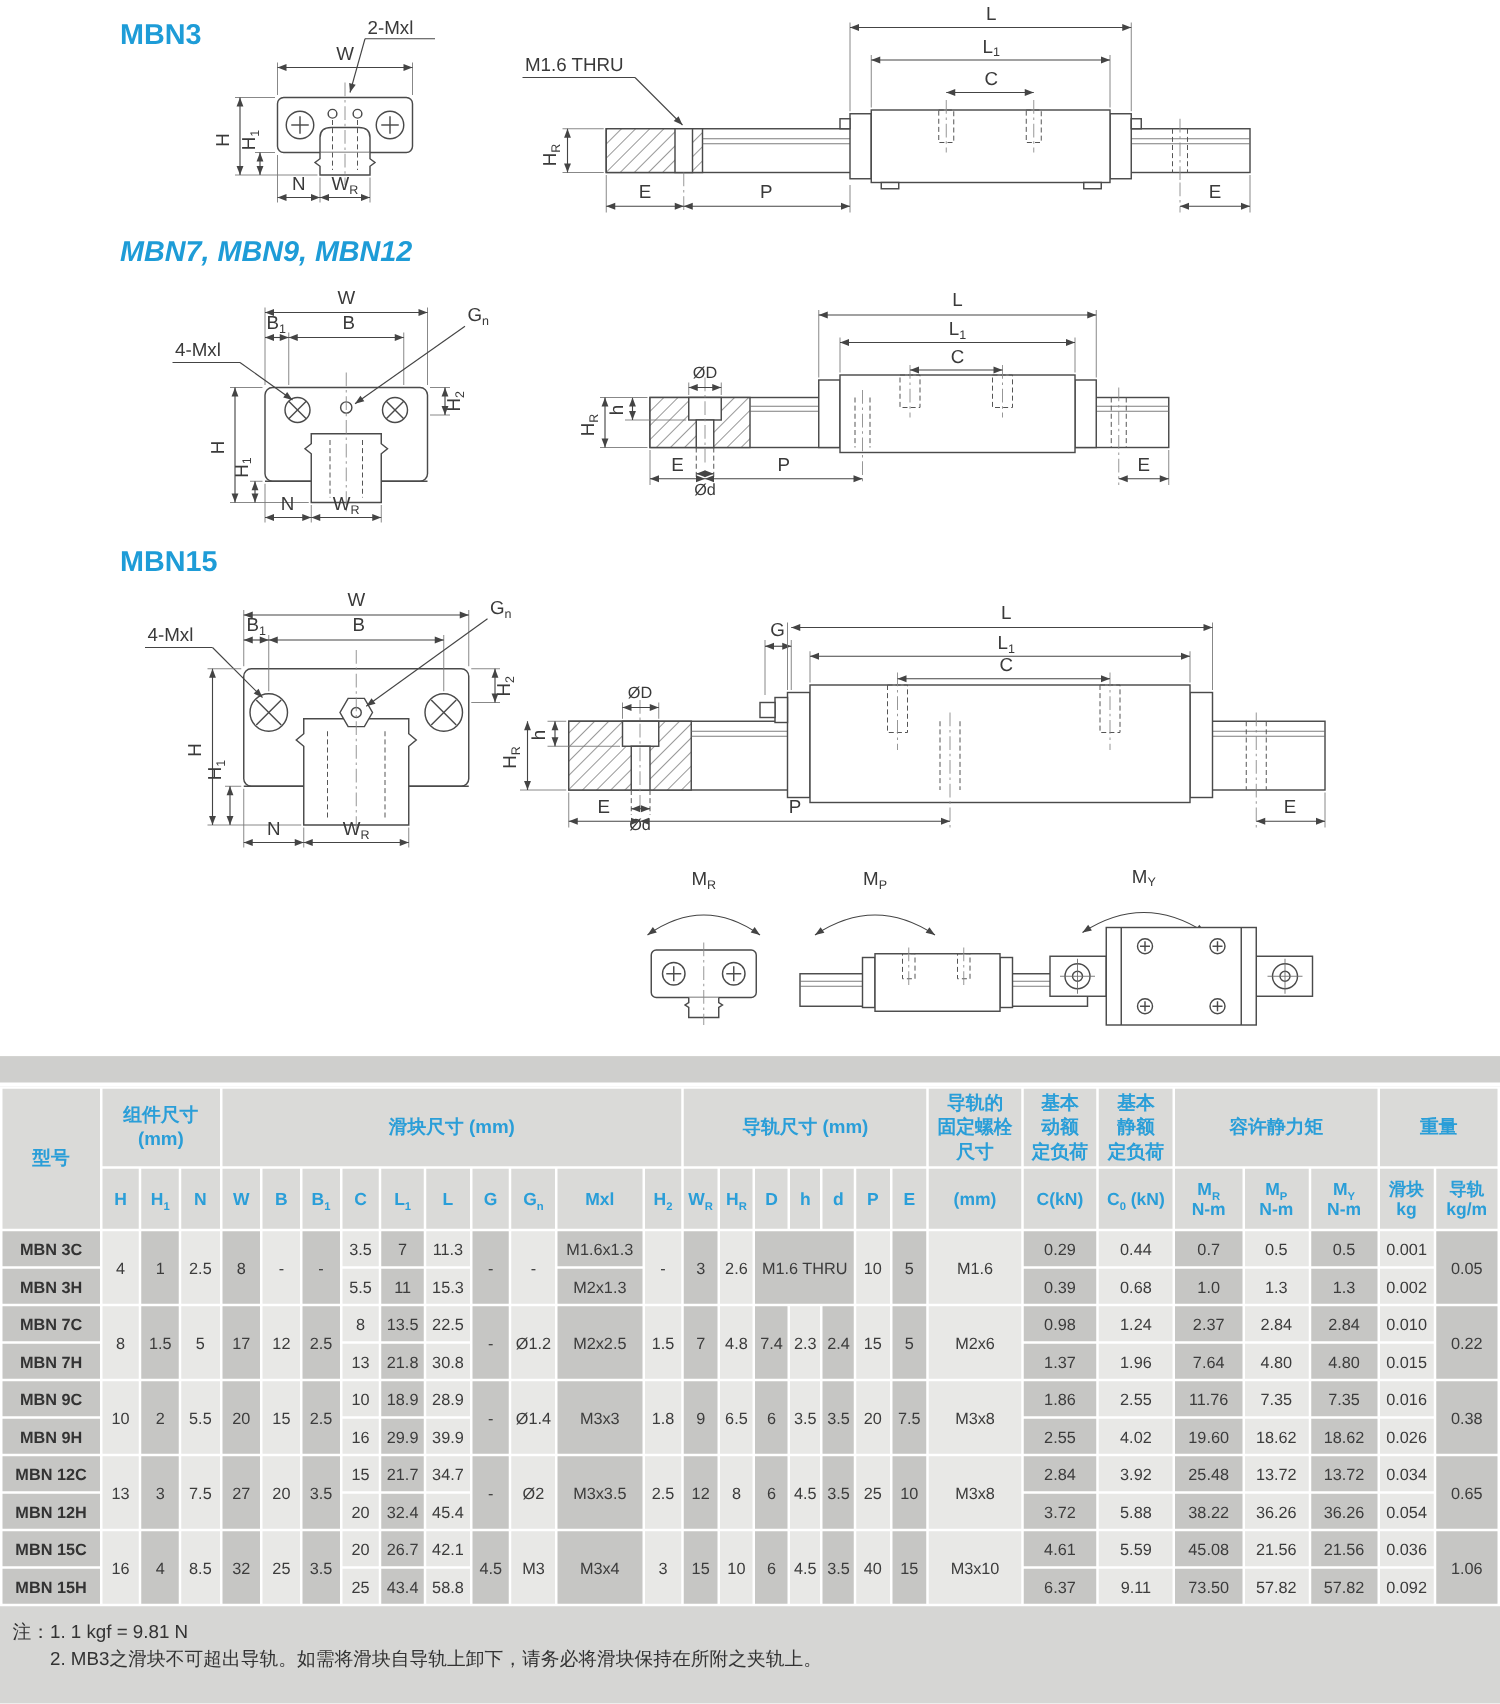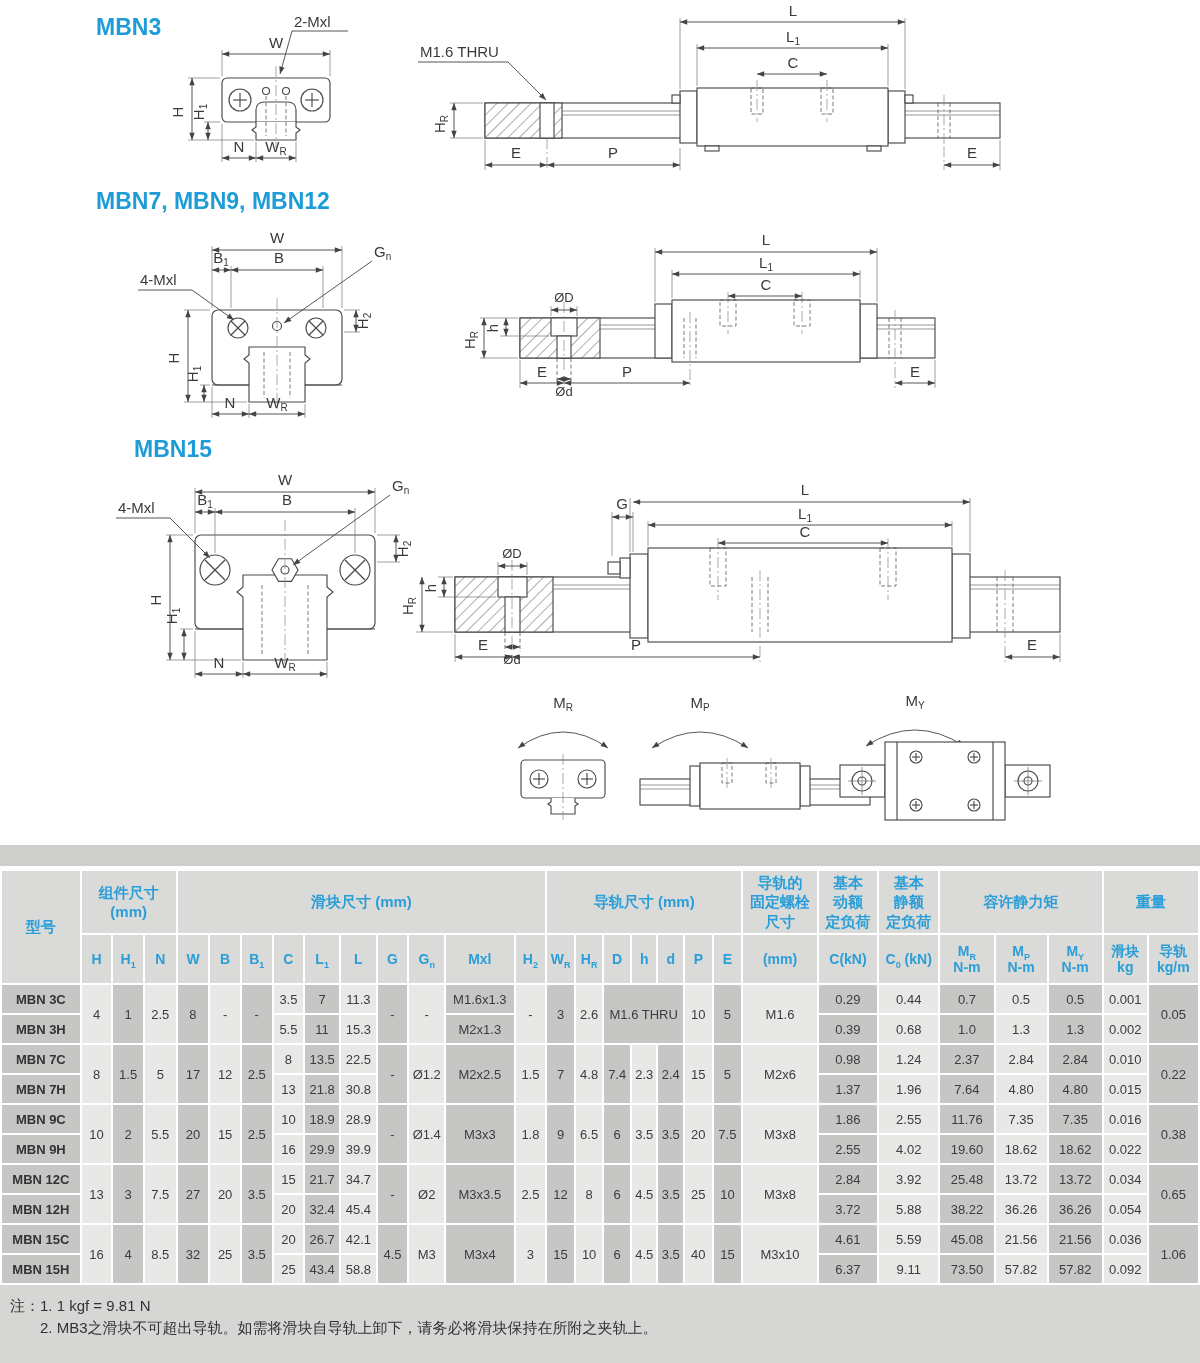--- a/index.html
+++ b/index.html
@@ -2,22 +2,22 @@
 <html><head>
 <meta charset="utf-8">
 <style>
   html,body{margin:0;padding:0;background:#ffffff;}
   .page{position:relative;width:1200px;height:1363px;background:#ffffff;overflow:hidden;
         font-family:"Liberation Sans","DejaVu Sans",sans-serif;}
   
   .drawings{position:absolute;top:0;left:0;width:1200px;height:845px;}
   .dwg-title{position:absolute;color:#1e9cd7;font-weight:700;font-size:23px;letter-spacing:0px;}
   .t-mbn3{left:96px;top:14px;}
-  .t-mbn7912{left:96px;top:188px;}
-  .t-mbn15{left:96px;top:436px;margin-left:38px;}
+  .t-mbn7912{left:96px;top:188px;font-style:italic;}
+  .t-mbn15{left:96px;top:436px;}
   svg text{font-family:"Liberation Sans","DejaVu Sans",sans-serif;font-size:15px;fill:#3a3a3a;}
   svg .lb{text-anchor:middle;}
   svg .st{text-anchor:start;}
   svg .sm{font-size:13px;}
   .ln{fill:none;stroke:#4a4a4a;stroke-width:1.15;}
   .lnf{fill:#ffffff;stroke:#4a4a4a;stroke-width:1.15;}
   .thin{fill:none;stroke:#6a6a6a;stroke-width:0.7;}
   .dim{fill:none;stroke:#444444;stroke-width:0.9;}
   .ext{fill:none;stroke:#777777;stroke-width:0.7;}
   .hid{fill:none;stroke:#555555;stroke-width:0.8;stroke-dasharray:4 2.5;}
@@ -662,21 +662,21 @@
           <tr>
             <td class="model">MBN 9H</td>
             <td class="c-light">16</td>
             <td class="c-dark">29.9</td>
             <td class="c-light">39.9</td>
             <td class="c-dark">2.55</td>
             <td class="c-light">4.02</td>
             <td class="c-dark">19.60</td>
             <td class="c-light">18.62</td>
             <td class="c-dark">18.62</td>
-            <td class="c-light">0.022</td>
+            <td class="c-light">0.026</td>
           </tr>
           <tr>
             <td class="model">MBN 12C</td>
             <td class="c-light" rowspan="2">13</td>
             <td class="c-dark" rowspan="2">3</td>
             <td class="c-light" rowspan="2">7.5</td>
             <td class="c-dark" rowspan="2">27</td>
             <td class="c-light" rowspan="2">20</td>
             <td class="c-dark" rowspan="2">3.5</td>
             <td class="c-light">15</td>

